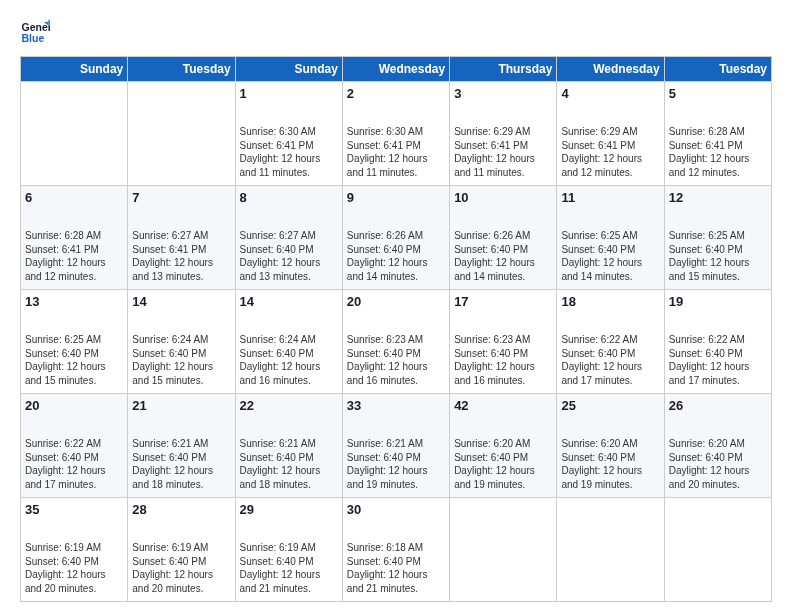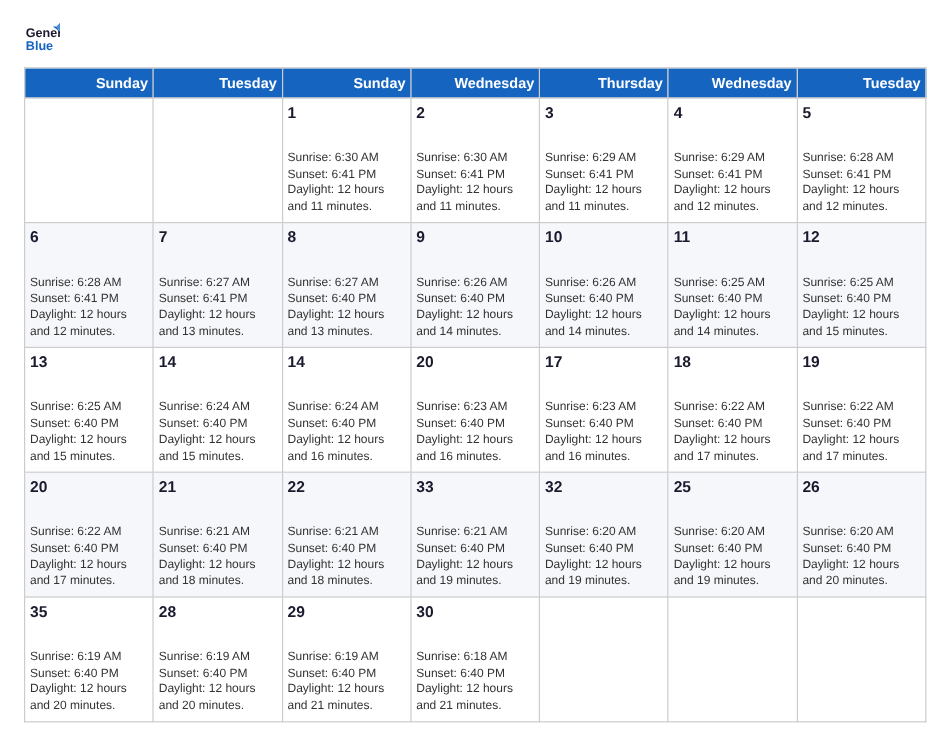--- a/index.html
+++ b/index.html
@@ -218,21 +218,21 @@
           </td>
           <td>
             <div class="day-number">22</div>
             <div class="day-info">Sunrise: 6:21 AM<br>Sunset: 6:40 PM<br>Daylight: 12 hours and 18 minutes.</div>
           </td>
           <td>
             <div class="day-number">33</div>
             <div class="day-info">Sunrise: 6:21 AM<br>Sunset: 6:40 PM<br>Daylight: 12 hours and 19 minutes.</div>
           </td>
           <td>
-            <div class="day-number">32</div>
+            <div class="day-number">42</div>
             <div class="day-info">Sunrise: 6:20 AM<br>Sunset: 6:40 PM<br>Daylight: 12 hours and 19 minutes.</div>
           </td>
           <td>
             <div class="day-number">25</div>
             <div class="day-info">Sunrise: 6:20 AM<br>Sunset: 6:40 PM<br>Daylight: 12 hours and 19 minutes.</div>
           </td>
           <td>
             <div class="day-number">26</div>
             <div class="day-info">Sunrise: 6:20 AM<br>Sunset: 6:40 PM<br>Daylight: 12 hours and 20 minutes.</div>
           </td>

